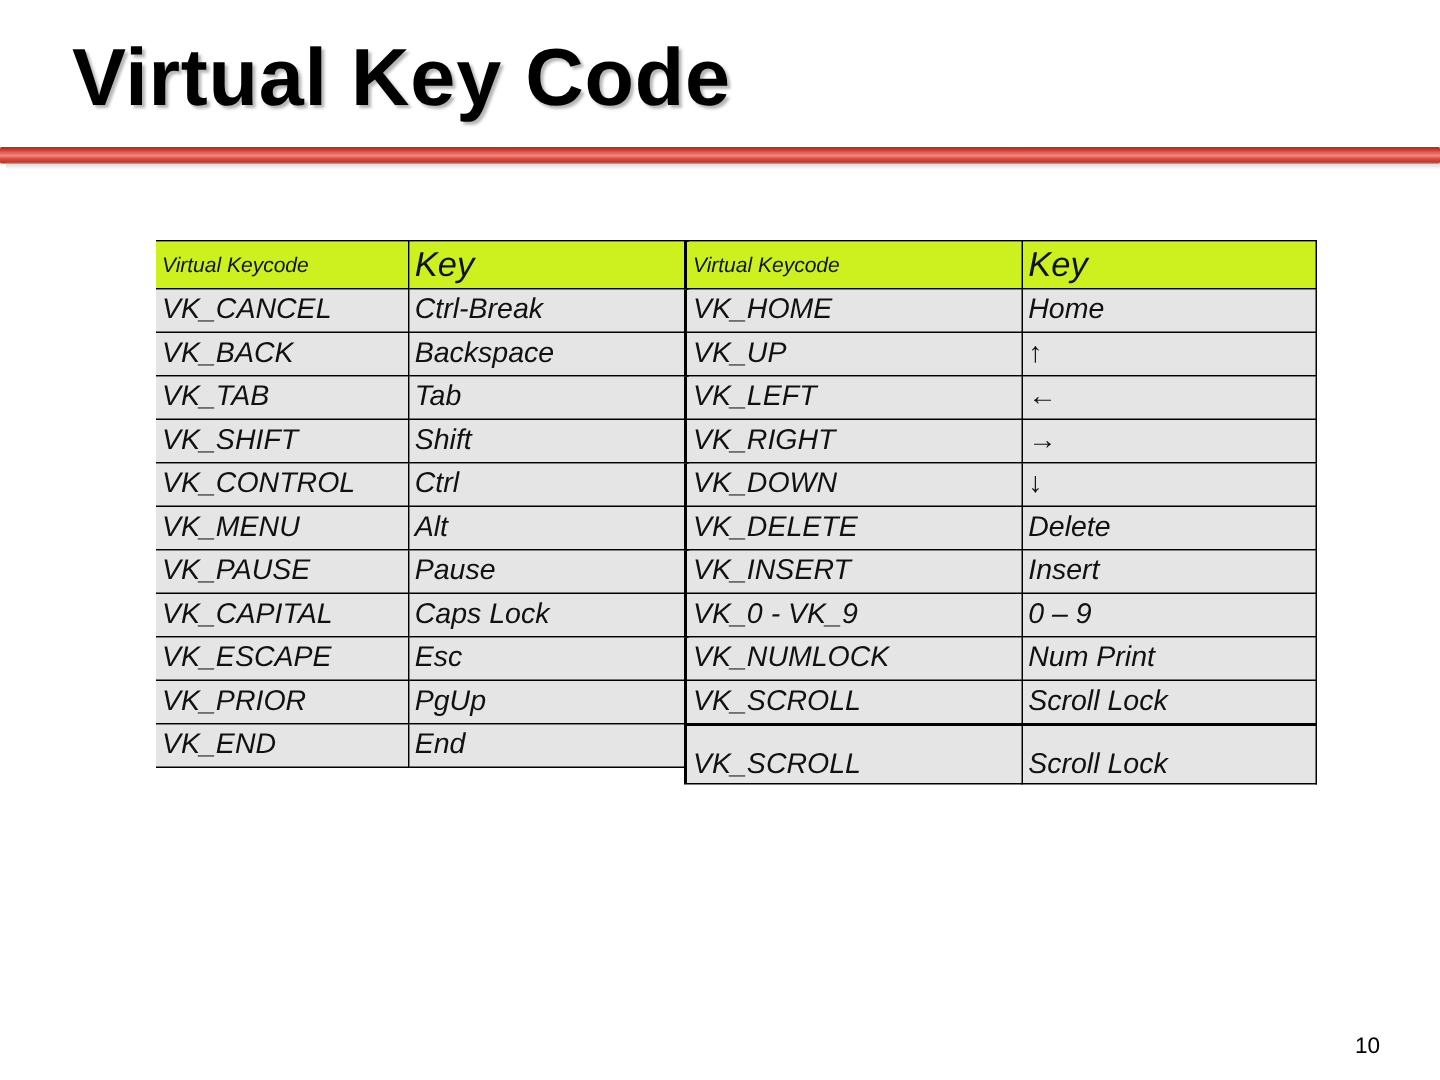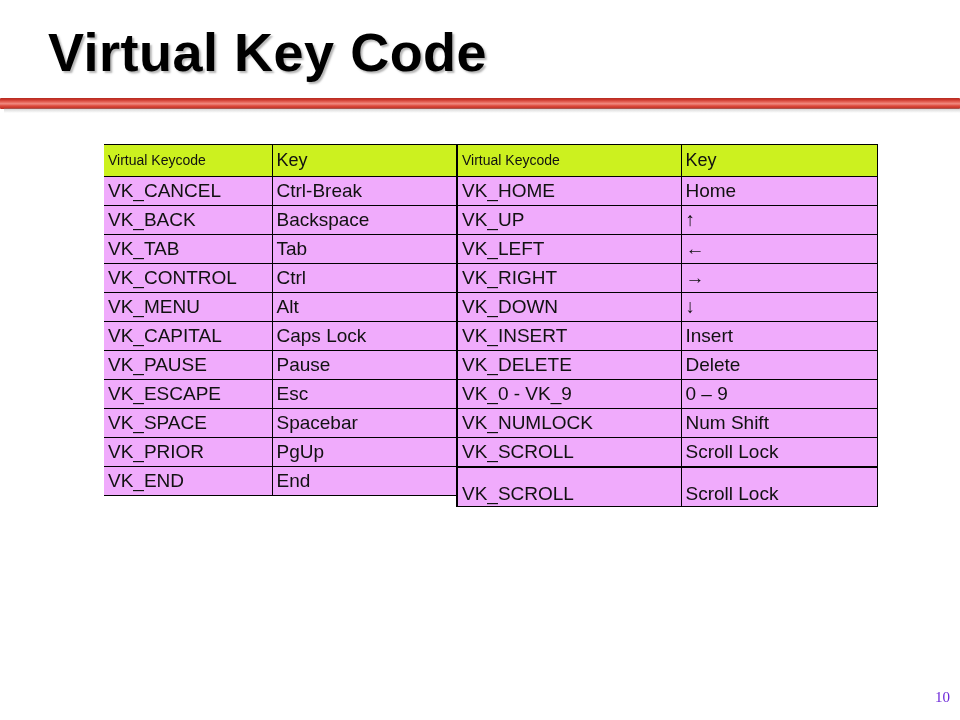--- a/index.html
+++ b/index.html
@@ -60,50 +60,51 @@
   #table-area {
     position: absolute;
     left: 104px; top: 144px;
     width: 772px;
   }
 
   table.vk {
     border-collapse: collapse;
     table-layout: fixed;
     position: absolute;
-    top: 0;
+    top: 16px;
+    font-style: italic;
   }
   table.vk td {
     border: 1px solid #000000;
     padding: 0 4px 1px 4px;
     font-size: 19px;
     color: #111111;
     line-height: 1;
     height: 29px;
     vertical-align: middle;
     white-space: nowrap;
     overflow: hidden;
-    background: #f0abfc;
+    background: #e5e5e5;
   }
 
   
   #tbl-left  { left: 0px;   width: 354px; }
   #tbl-left  td.c-code { width: 168px; border-left: none; }
   #tbl-left  td.c-key  { width: 186px; }
 
   
   #tbl-right { left: 352px; width: 420px; }
   #tbl-right td.c-code { width: 224px; border-left: 2px solid #000000; }
   #tbl-right td.c-key  { width: 196px; }
 
   
   tr.hdr td {
     background: #ccf11f;
     height: 32px;
-    font-size: 18px;
+    font-size: 23px;
   }
   tr.hdr td.small-hdr { font-size: 14px; }
 
   
   td.hl {
     background: linear-gradient(to bottom,
         #fdf0e4 0%,
         #fbdcc0 22%,
         #f8c194 55%,
         #f6b180 78%,
@@ -120,24 +121,23 @@
   tr.offset-row td {
     height: 40px;
     border-top: 2px solid #000000;
     vertical-align: bottom;
     padding-bottom: 3px;
   }
 
   
   #page-num {
     position: absolute;
-    right: 10px; bottom: 14px;
+    right: 40px; bottom: 14px;
     font-size: 15px;
-    color: #6d28d9;
-    font-family: Liberation Serif, serif;
+    color: #000000;
   }
 </style>
 </head>
 <body>
 
 <div id="slide">
 
   <div id="title">Virtual Key Code</div>
 
   <div id="divider-wrap">
@@ -159,42 +159,42 @@
           </tr>
           <tr>
             <td class="c-code">VK_BACK</td>
             <td class="c-key">Backspace</td>
           </tr>
           <tr>
             <td class="c-code">VK_TAB</td>
             <td class="c-key">Tab</td>
           </tr>
           <tr>
+            <td class="c-code">VK_SHIFT</td>
+            <td class="c-key">Shift</td>
+          </tr>
+          <tr>
             <td class="c-code">VK_CONTROL</td>
             <td class="c-key">Ctrl</td>
           </tr>
           <tr>
             <td class="c-code">VK_MENU</td>
             <td class="c-key">Alt</td>
           </tr>
           <tr>
+            <td class="c-code">VK_PAUSE</td>
+            <td class="c-key">Pause</td>
+          </tr>
+          <tr>
             <td class="c-code">VK_CAPITAL</td>
             <td class="c-key">Caps Lock</td>
           </tr>
           <tr>
-            <td class="c-code">VK_PAUSE</td>
-            <td class="c-key">Pause</td>
-          </tr>
-          <tr>
             <td class="c-code">VK_ESCAPE</td>
             <td class="c-key">Esc</td>
-          </tr>
-          <tr>
-            <td class="c-code hl">VK_SPACE</td>
-            <td class="c-key">Spacebar</td>
           </tr>
           <tr>
             <td class="c-code">VK_PRIOR</td>
             <td class="c-key">PgUp</td>
           </tr>
           <tr>
             <td class="c-code">VK_END</td>
             <td class="c-key">End</td>
           </tr>
         </tbody>
@@ -220,34 +220,34 @@
           </tr>
           <tr>
             <td class="c-code hl">VK_RIGHT</td>
             <td class="c-key arrow">→</td>
           </tr>
           <tr>
             <td class="c-code hl">VK_DOWN</td>
             <td class="c-key arrow">↓</td>
           </tr>
           <tr>
+            <td class="c-code">VK_DELETE</td>
+            <td class="c-key">Delete</td>
+          </tr>
+          <tr>
             <td class="c-code">VK_INSERT</td>
             <td class="c-key">Insert</td>
           </tr>
           <tr>
-            <td class="c-code">VK_DELETE</td>
-            <td class="c-key">Delete</td>
-          </tr>
-          <tr>
             <td class="c-code hl">VK_0 - VK_9</td>
             <td class="c-key">0 – 9</td>
           </tr>
           <tr>
             <td class="c-code">VK_NUMLOCK</td>
-            <td class="c-key">Num Shift</td>
+            <td class="c-key">Num Print</td>
           </tr>
           <tr>
             <td class="c-code">VK_SCROLL</td>
             <td class="c-key">Scroll Lock</td>
           </tr>
           <tr class="offset-row">
             <td class="c-code">VK_SCROLL</td>
             <td class="c-key">Scroll Lock</td>
           </tr>
         </tbody>

